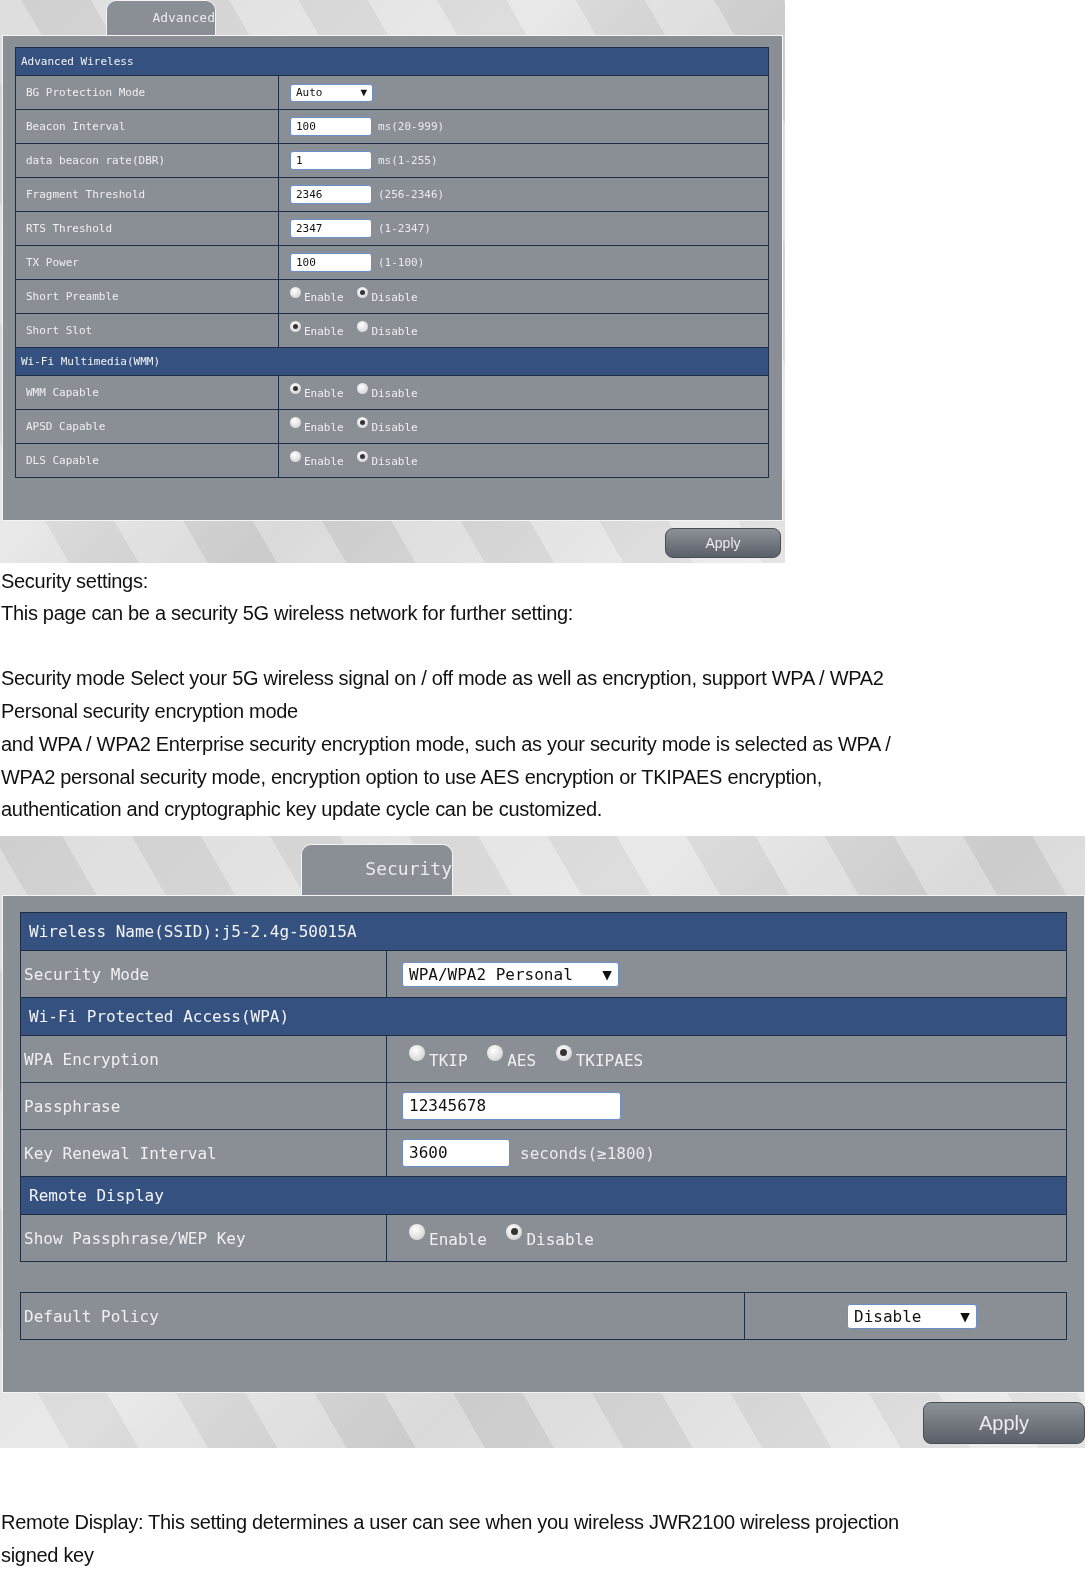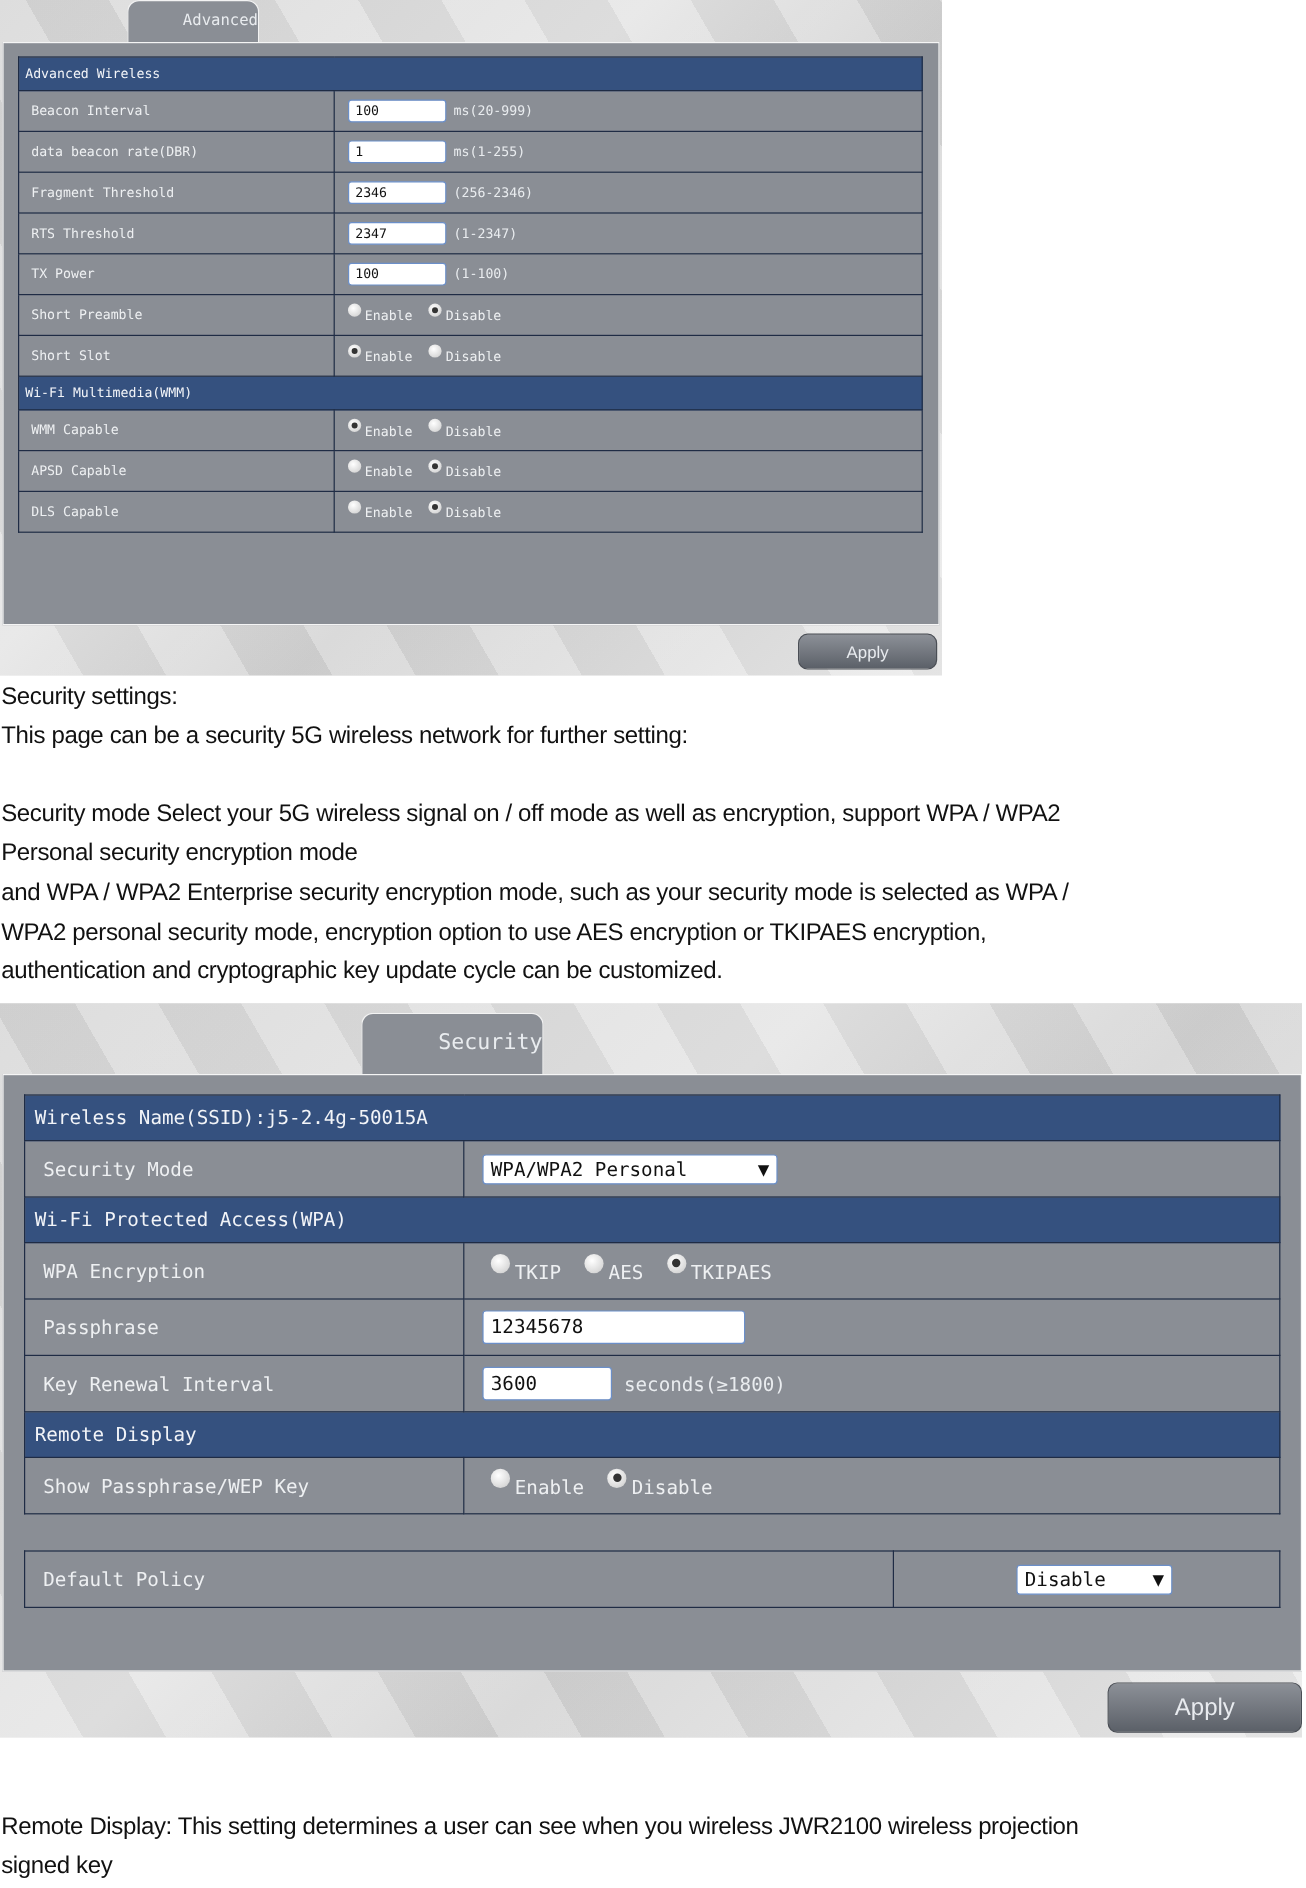--- a/index.html
+++ b/index.html
@@ -40,21 +40,21 @@
 
   
   #sec { left: 0; top: 836px; width: 1085px; height: 612px; }
   #sec .tab { left: 301px; top: 8px; width: 152px; height: 52px; line-height: 48px; font-size: 18px; }
   #sec .panel { left: 2px; top: 59px; width: 1083px; height: 498px; }
   #sec table.grid { left: 20px; font-size: 16px; }
   #sec table.t1 { top: 76px; width: 1047px; }
   #sec table.t2 { top: 456px; width: 1047px; }
   #sec table.grid td { height: 47px; }
   #sec tr.hdr td { height: 38px; padding-left: 8px; }
-  #sec td.lbl { width: 366px; padding-left: 15px; }
+  #sec td.lbl { width: 366px; padding-left: 3px; }
   #sec td.val { padding-left: 15px; }
   #sec .inp { height: 28px; font-size: 16px; line-height: 26px; padding-left: 6px; }
   #sec .sel { height: 25px; font-size: 16px; padding: 0 6px; }
   #sec .hint { font-size: 16px; margin-left: 10px; }
   #sec .radio { width: 16px; height: 16px; top: -5px; }
   #sec .radio.on::after { width: 7px; height: 7px; left: 4.5px; top: 4.5px; }
   #sec .opt { font-size: 16px; margin-right: 10px; }
   #sec .opt span.t { margin-left: 4px; position: relative; top: 3px; }
   #sec .btn { left: 923px; top: 566px; width: 162px; height: 42px; line-height: 40px; font-size: 20px; }
 
@@ -65,20 +65,27 @@
 
 <div id="adv" class="shot">
   <div class="tab">Advanced</div>
   <div class="panel"></div>
   <table class="grid">
     <tbody>
         <tr class="hdr">
           <td colspan="2">Advanced Wireless</td>
         </tr>
     <tr>
+      <td class="lbl">BG Protection Mode</td>
+      <td class="val"><span class="sel">
+              <span>Auto</span>
+              <span>▼</span>
+            </span></td>
+    </tr>
+    <tr>
       <td class="lbl">Beacon Interval</td>
       <td class="val"><span class="inp">100</span><span class="hint">ms(20-999)</span></td>
     </tr>
     <tr>
       <td class="lbl">data beacon rate(DBR)</td>
       <td class="val"><span class="inp">1</span><span class="hint">ms(1-255)</span></td>
     </tr>
     <tr>
       <td class="lbl">Fragment Threshold</td>
       <td class="val"><span class="inp">2346</span><span class="hint">(256-2346)</span></td>
@@ -175,21 +182,21 @@
 <div id="sec" class="shot">
   <div class="tab">Security</div>
   <div class="panel"></div>
   <table class="grid t1">
     <tbody>
         <tr class="hdr">
           <td colspan="2">Wireless Name(SSID):j5-2.4g-50015A</td>
         </tr>
     <tr>
       <td class="lbl">Security Mode</td>
-      <td class="val"><span class="sel" style="width:246px;">
+      <td class="val"><span class="sel" style="width:217px;">
               <span>WPA/WPA2 Personal</span>
               <span>▼</span>
             </span></td>
     </tr>
     <tr class="hdr">
           <td colspan="2">Wi-Fi Protected Access(WPA)</td>
         </tr>
     <tr>
       <td class="lbl">WPA Encryption</td>
       <td class="val" style="padding-left:22px;">

